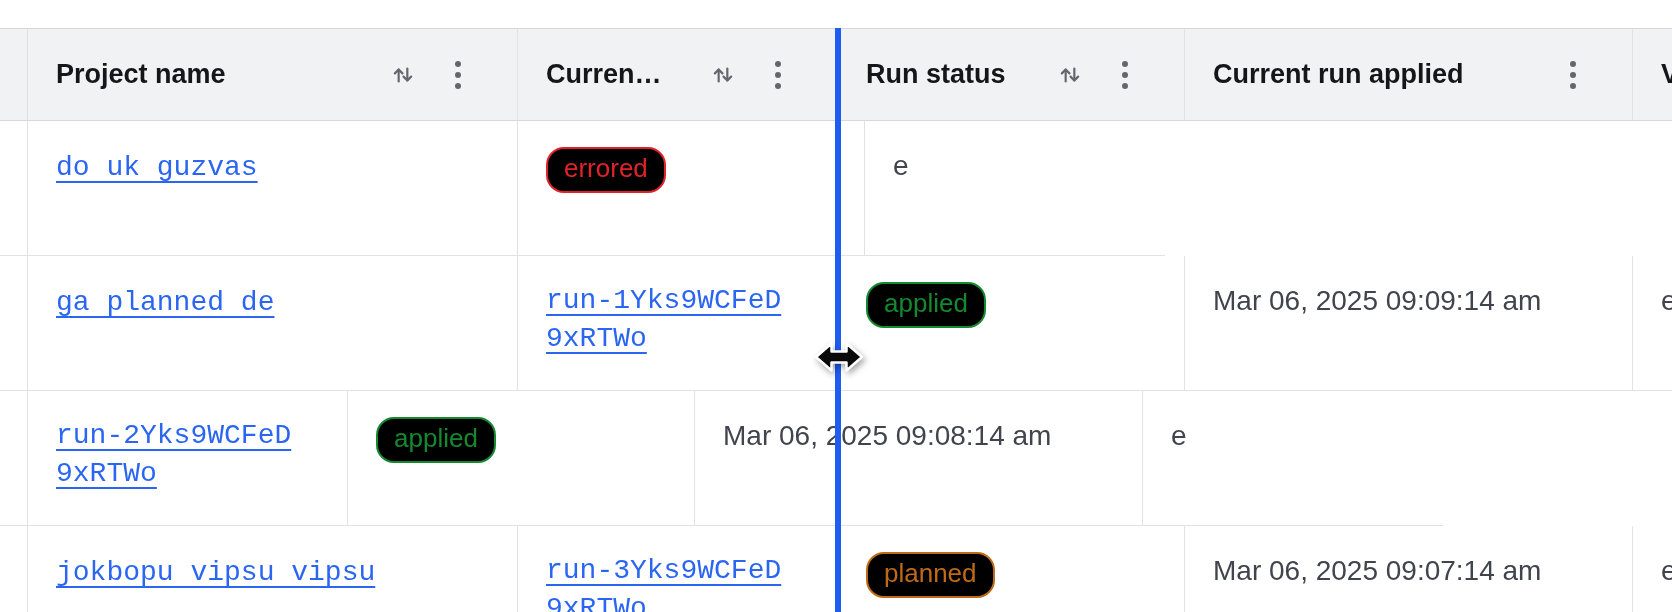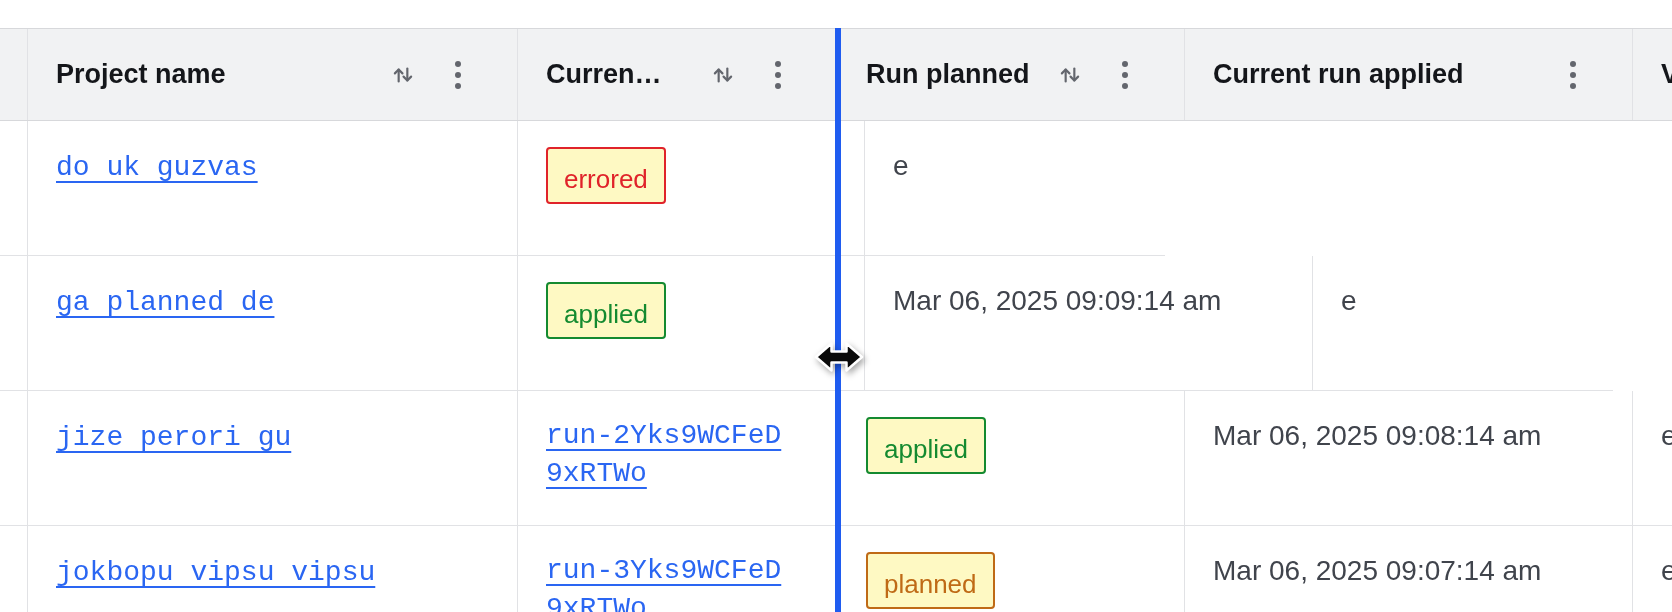--- a/index.html
+++ b/index.html
@@ -39,22 +39,22 @@
   .kebab{flex:0 0 auto;width:6px;height:6px;border-radius:50%;
     background:var(--icon-color);margin-left:38px;position:relative;top:0;
     box-shadow:0 -11px 0 var(--icon-color),0 11px 0 var(--icon-color);cursor:pointer;}
   
   .brow{height:135px;background:#fff;border-bottom:1px solid var(--border);}
   .bcell{padding:26px 28px 0 28px;font-size:28px;line-height:38px;color:var(--body-text);}
   .bcell.c0{padding:0;}
   a.tlink{color:var(--accent);text-decoration:underline;
     text-decoration-thickness:2px;text-underline-offset:6px;cursor:pointer;font-family:Liberation Mono, monospace;}
   .runlink{display:inline-block;max-width:238px;word-break:break-all;}
-  .badge{display:inline-block;border:2px solid currentColor;border-radius:4px;
-    padding:14px 16px 7px 16px;font-size:26px;line-height:32px;background:#fef9c3;}
+  .badge{display:inline-block;border:2px solid currentColor;border-radius:18px;
+    padding:3px 16px 7px 16px;font-size:26px;line-height:32px;background:#000000;}
   .ts{white-space:nowrap;}
   
   .resize-line{position:absolute;left:835px;top:28px;height:584px;width:6px;
     background:var(--line-color);z-index:5;cursor:col-resize;}
   .resize-cursor{position:absolute;left:813px;top:336px;z-index:6;
     filter:drop-shadow(2px 3px 3px rgba(0,0,0,0.35));pointer-events:none;}
 </style>
 </head>
 <body>
 
@@ -85,21 +85,21 @@
             <path d="M8 18 V7"></path>
               <path d="M4.5 10.5 L8 7 L11.5 10.5"></path>
             <path d="M16 6 V17"></path>
               <path d="M12.5 13.5 L16 17 L19.5 13.5"></path>
           </svg>
         </span>
         <span class="kebab"></span>
       </div>
 
       <div class="cell hcell c3">
-        <span class="hlabel">Run planned</span>
+        <span class="hlabel">Run status</span>
         <span class="sort-btn">
           <svg width="26" height="28" viewBox="0 0 24 24" fill="none" stroke-width="2" stroke-linecap="round" stroke-linejoin="round">
             <path d="M8 18 V7"></path>
               <path d="M4.5 10.5 L8 7 L11.5 10.5"></path>
             <path d="M16 6 V17"></path>
               <path d="M12.5 13.5 L16 17 L19.5 13.5"></path>
           </svg>
         </span>
         <span class="kebab"></span>
       </div>
@@ -125,36 +125,36 @@
       <div class="cell bcell c5">
         <span>e</span>
       </div>
     </div>
 
     <div class="row brow">
       <div class="cell bcell c0"></div>
       <div class="cell bcell c1">
         <a class="tlink">ga planned de</a>
       </div>
+      <div class="cell bcell c2">
+        <a class="tlink runlink">run-1Yks9WCFeD9xRTWo</a>
+      </div>
       <div class="cell bcell c3">
         <span class="badge" style="color: rgb(20, 138, 48); border-color: rgb(20, 138, 48);">applied</span>
       </div>
       <div class="cell bcell c4">
         <span class="ts">Mar 06, 2025 09:09:14 am</span>
       </div>
       <div class="cell bcell c5">
         <span>e</span>
       </div>
     </div>
 
     <div class="row brow">
       <div class="cell bcell c0"></div>
-      <div class="cell bcell c1">
-        <a class="tlink">jize perori gu</a>
-      </div>
       <div class="cell bcell c2">
         <a class="tlink runlink">run-2Yks9WCFeD9xRTWo</a>
       </div>
       <div class="cell bcell c3">
         <span class="badge" style="color: rgb(20, 138, 48); border-color: rgb(20, 138, 48);">applied</span>
       </div>
       <div class="cell bcell c4">
         <span class="ts">Mar 06, 2025 09:08:14 am</span>
       </div>
       <div class="cell bcell c5">

